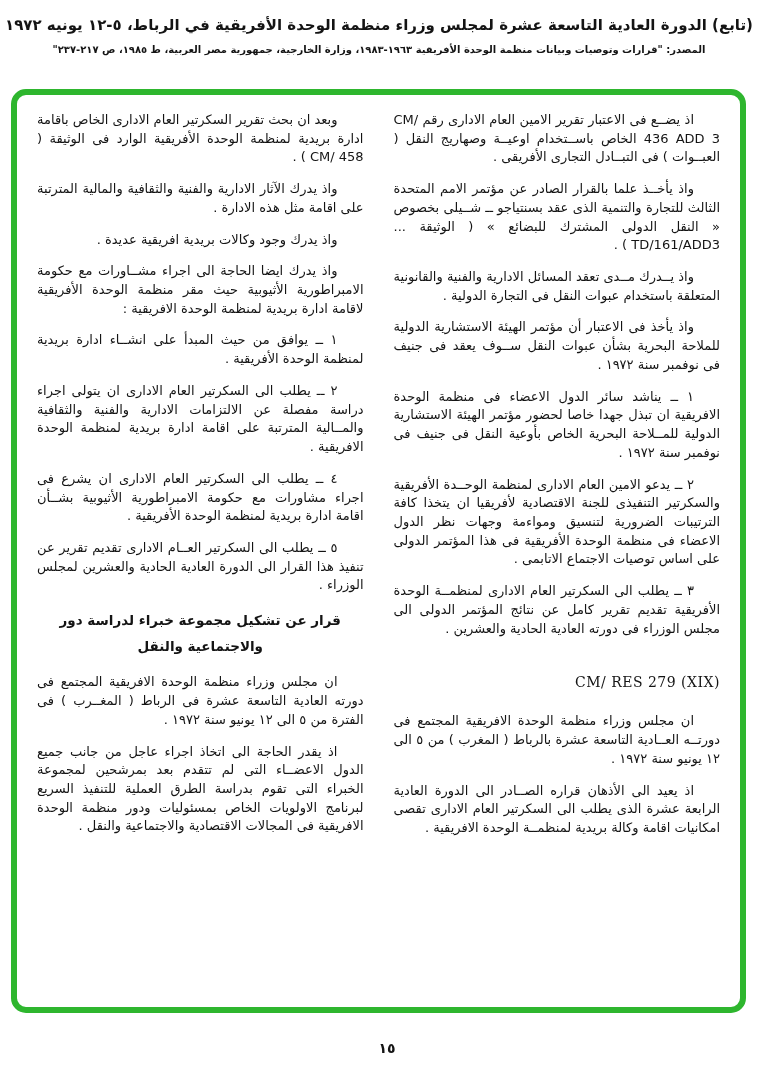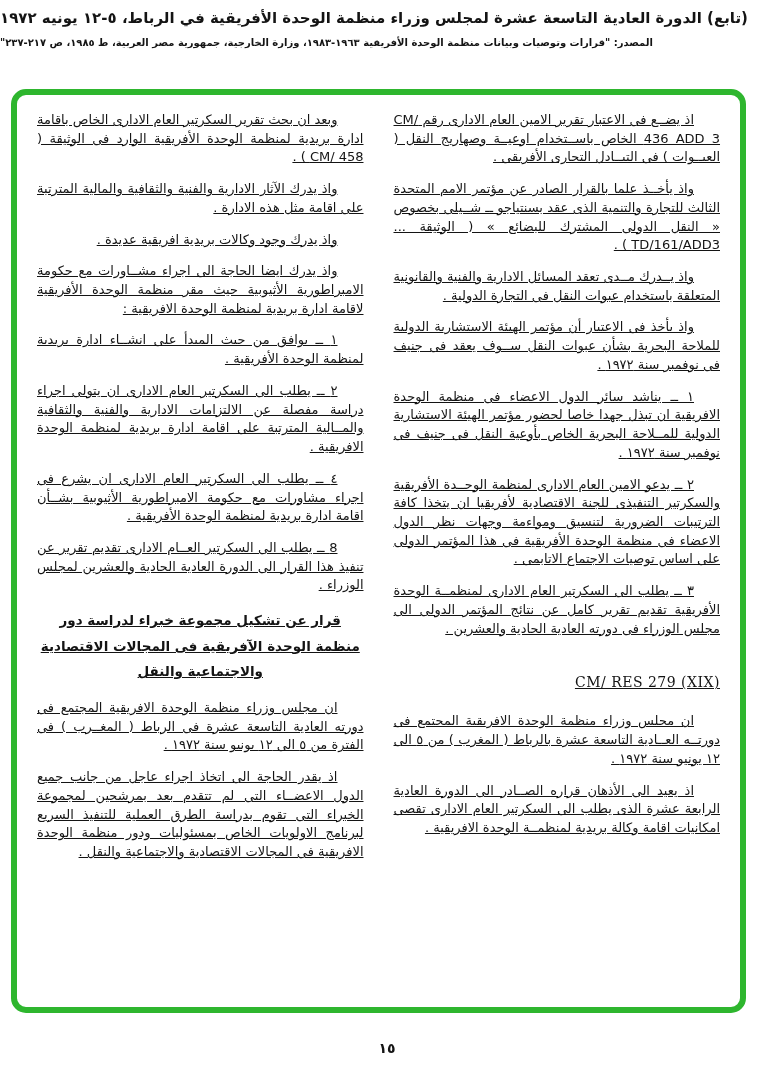--- a/index.html
+++ b/index.html
@@ -9,23 +9,23 @@
     font-family: "DejaVu Sans", sans-serif;
     color: #141414;
     overflow: hidden;
   }
   .page {
     position: relative;
     width: 758px; height: 1078px;
     background: #ffffff;
   }
   .header {
-    text-align: left;
+    text-align: center;
     direction: rtl;
-    padding-top: 9px;
+    padding-top: 16px;
   }
   .header-title {
     font-size: 15px;
     font-weight: bold;
     letter-spacing: 0;
   }
   .header-source {
     font-size: 10px;
     font-weight: bold;
     margin-top: 10px;
@@ -46,21 +46,20 @@
     padding: 16px 20px 10px 20px;
     height: 100%;
     box-sizing: border-box;
   }
   .col {
     flex: 1 1 0;
     direction: rtl;
     text-align: justify;
     font-size: 13px;
     line-height: 1.44;
-    text-decoration: underline;
   }
   .col p {
     margin: 0 0 13px 0;
     text-indent: 26px;
   }
   .res-code {
     direction: ltr;
     text-align: right;
     font-family: "DejaVu Serif", "Liberation Serif", serif;
     font-size: 14px;
@@ -114,26 +113,25 @@
       </div>
 
       <div class="col">
         <p>وبعد ان بحث تقرير السكرتير العام الادارى الخاص باقامة ادارة بريدية لمنظمة الوحدة الأفريقية الوارد فى الوثيقة ( CM/ 458 ) .</p>
         <p>واذ يدرك الآثار الادارية والفنية والثقافية والمالية المترتبة على اقامة مثل هذه الادارة .</p>
         <p>واذ يدرك وجود وكالات بريدية افريقية عديدة .</p>
         <p>واذ يدرك ايضا الحاجة الى اجراء مشــاورات مع حكومة الامبراطورية الأثيوبية حيث مقر منظمة الوحدة الأفريقية لاقامة ادارة بريدية لمنظمة الوحدة الافريقية :</p>
         <p>١ ــ يوافق من حيث المبدأ على انشــاء ادارة بريدية لمنظمة الوحدة الأفريقية .</p>
         <p>٢ ــ يطلب الى السكرتير العام الادارى ان يتولى اجراء دراسة مفصلة عن الالتزامات الادارية والفنية والثقافية والمــالية المترتبة على اقامة ادارة بريدية لمنظمة الوحدة الافريقية .</p>
         <p>٤ ــ يطلب الى السكرتير العام الادارى ان يشرع فى اجراء مشاورات مع حكومة الامبراطورية الأثيوبية بشــأن اقامة ادارة بريدية لمنظمة الوحدة الأفريقية .</p>
-        <p>8 ــ يطلب الى السكرتير العــام الادارى تقديم تقرير عن تنفيذ هذا القرار الى الدورة العادية الحادية والعشرين لمجلس الوزراء .</p>
+        <p>٥ ــ يطلب الى السكرتير العــام الادارى تقديم تقرير عن تنفيذ هذا القرار الى الدورة العادية الحادية والعشرين لمجلس الوزراء .</p>
 
 
         <div class="res-title">
           <div>قرار عن تشكيل مجموعة خبراء لدراسة دور</div>
-          <div>منظمة الوحدة الآفريقية فى المجالات الاقتصادية</div>
           <div>والاجتماعية والنقل</div>
         </div>
 
         <p>ان مجلس وزراء منظمة الوحدة الافريقية المجتمع فى دورته العادية التاسعة عشرة فى الرباط ( المغــرب ) فى الفترة من ٥ الى ١٢ يونيو سنة ١٩٧٢ .</p>
         <p>اذ يقدر الحاجة الى اتخاذ اجراء عاجل من جانب جميع الدول الاعضــاء التى لم تتقدم بعد بمرشحين لمجموعة الخبراء التى تقوم بدراسة الطرق العملية للتنفيذ السريع لبرنامج الاولويات الخاص بمسئوليات ودور منظمة الوحدة الافريقية فى المجالات الاقتصادية والاجتماعية والنقل .</p>
       </div>
 
     </div>
   </div>
 

